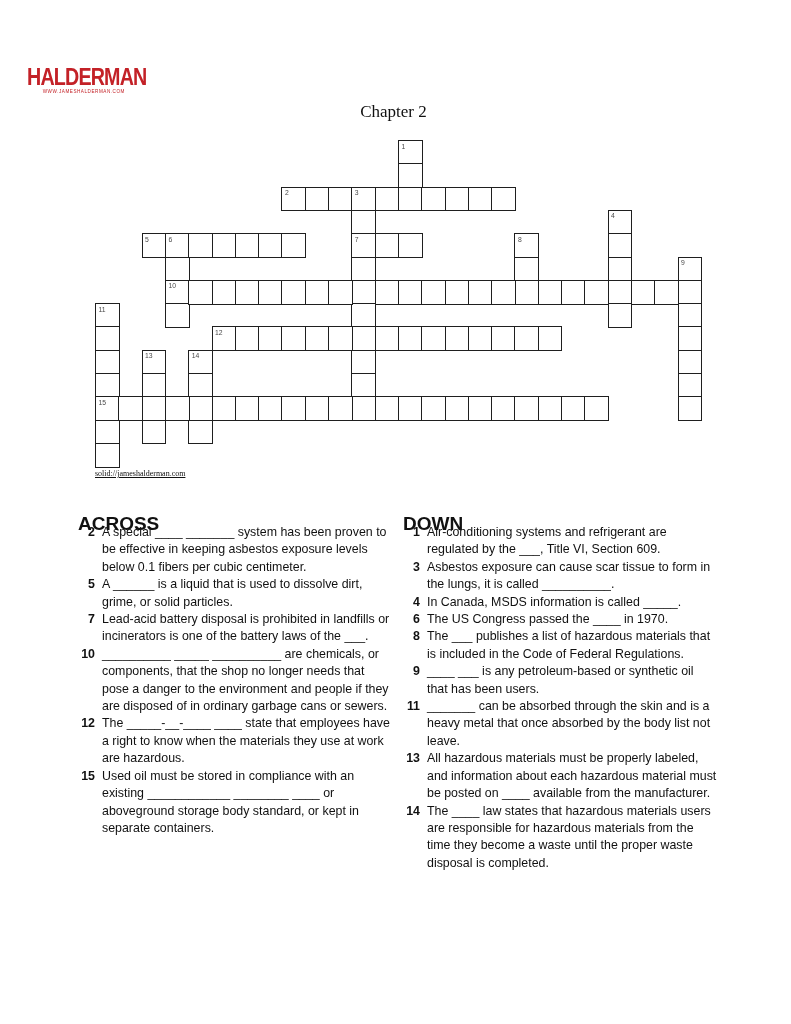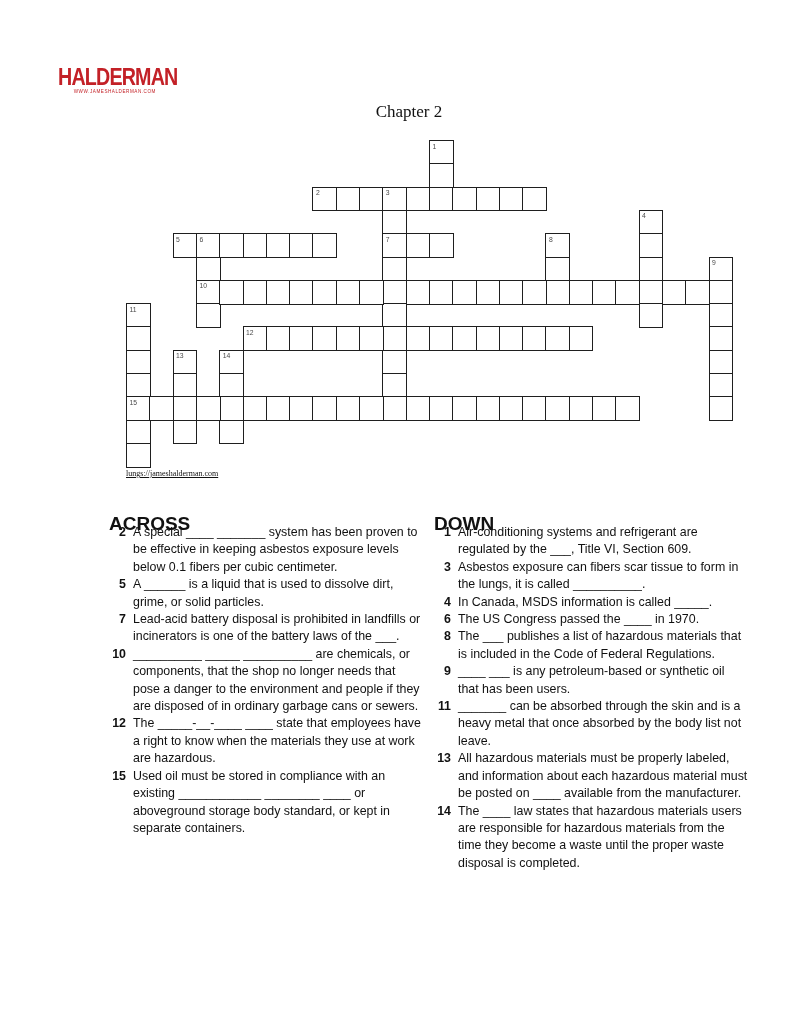--- a/index.html
+++ b/index.html
@@ -3,21 +3,21 @@
 <meta charset="utf-8">
 <style>
   html,body { margin:0; padding:0; }
   body {
     width:791px; height:1024px;
     background:#ffffff;
     font-family:"Liberation Sans", sans-serif;
     position:relative;
     color:#111;
   }
-  .page { position:absolute; inset:0;margin-left:31px; }
+  .page { position:absolute; inset:0; }
 
   
   .logo { position:absolute; left:27px; top:66px; }
   .logo-main {
     font-family:"Liberation Sans", sans-serif;
     font-weight:bold; font-size:24px; line-height:22px;
     letter-spacing:-1px;
     transform:scaleX(0.82); transform-origin:left top;
     white-space:nowrap;
   }
@@ -202,21 +202,21 @@
       <div class="cell" style="left: 326.2px; top: 256.3px; width: 24.8px; height: 24.8px;"></div>
       <div class="cell" style="left: 349.5px; top: 256.3px; width: 24.8px; height: 24.8px;"></div>
       <div class="cell" style="left: 372.8px; top: 256.3px; width: 24.8px; height: 24.8px;"></div>
       <div class="cell" style="left: 396.1px; top: 256.3px; width: 24.8px; height: 24.8px;"></div>
       <div class="cell" style="left: 419.4px; top: 256.3px; width: 24.8px; height: 24.8px;"></div>
       <div class="cell" style="left: 442.7px; top: 256.3px; width: 24.8px; height: 24.8px;"></div>
       <div class="cell" style="left: 466px; top: 256.3px; width: 24.8px; height: 24.8px;"></div>
       <div class="cell" style="left: 489.3px; top: 256.3px; width: 24.8px; height: 24.8px;"></div>
     </div>
 
-  <a class="srclink" href="#">lungs://jameshalderman.com</a>
+  <a class="srclink" href="#">solid://jameshalderman.com</a>
 
   <div class="col-heading" id="across-heading">ACROSS</div>
   <div class="col-heading" id="down-heading">DOWN</div>
 
   <div class="clue-col" id="across-col">
       <div class="clue">
         <div class="clue-num">2</div>
         <div class="clue-text">A special ____ _______ system has been proven to be effective in keeping asbestos exposure levels below 0.1 fibers per cubic centimeter.</div>
       </div>
       <div class="clue">
@@ -240,21 +240,21 @@
         <div class="clue-text">Used oil must be stored in compliance with an existing ____________ ________ ____ or aboveground storage body standard, or kept in separate containers.</div>
       </div>
     </div>
   <div class="clue-col" id="down-col">
       <div class="clue">
         <div class="clue-num">1</div>
         <div class="clue-text">Air-conditioning systems and refrigerant are regulated by the ___, Title VI, Section 609.</div>
       </div>
       <div class="clue">
         <div class="clue-num">3</div>
-        <div class="clue-text">Asbestos exposure can fibers scar tissue to form in the lungs, it is called __________.</div>
+        <div class="clue-text">Asbestos exposure can cause scar tissue to form in the lungs, it is called __________.</div>
       </div>
       <div class="clue">
         <div class="clue-num">4</div>
         <div class="clue-text">In Canada, MSDS information is called _____.</div>
       </div>
       <div class="clue">
         <div class="clue-num">6</div>
         <div class="clue-text">The US Congress passed the ____ in 1970.</div>
       </div>
       <div class="clue">

